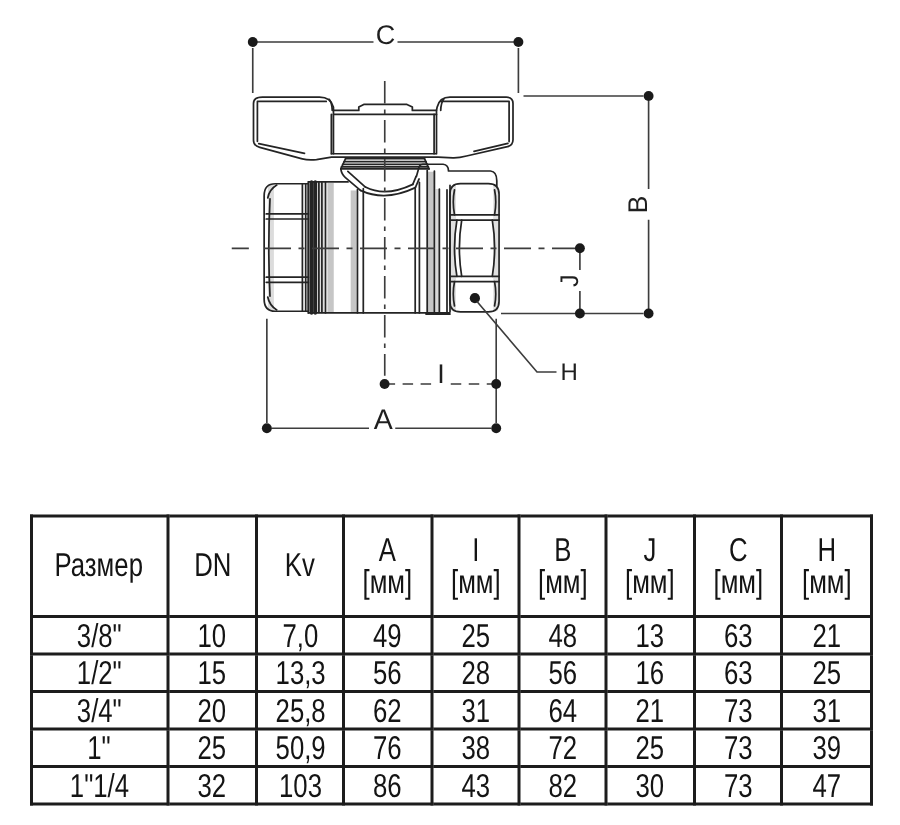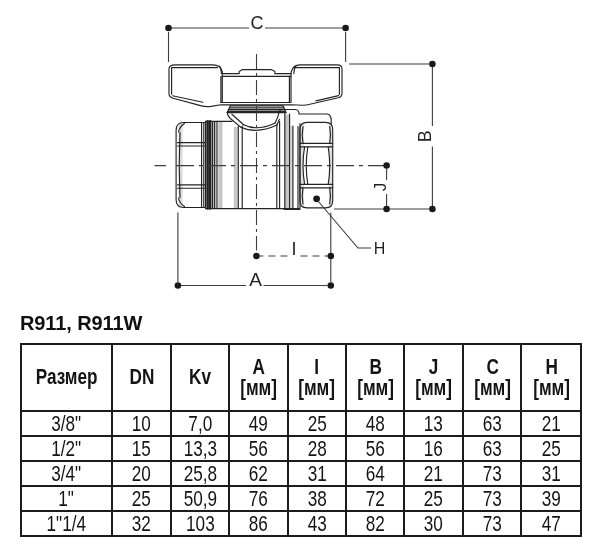--- a/index.html
+++ b/index.html
@@ -1,21 +1,21 @@
 <!DOCTYPE html>
 <html><head>
 <meta charset="utf-8">
 <style>
 html,body{margin:0;padding:0;background:#fff;}
 #page{position:relative;width:600px;height:550px;overflow:hidden;font-family:"Liberation Sans",sans-serif;background:#fff;}
 #draw{position:absolute;left:0;top:0;}
 .title{position:absolute;left:20px;top:313px;font-weight:bold;font-size:20px;color:#101010;white-space:nowrap;letter-spacing:-0.1px;line-height:20px;}
 table{position:absolute;left:19.5px;top:342.5px;border-collapse:collapse;table-layout:fixed;}
 td,th{border:2px solid #1c1c1c;text-align:center;vertical-align:middle;padding:0;color:#141414;overflow:hidden;}
-th{font-size:22px;font-weight:bold;}
+th{font-size:22px;font-weight:normal;}
 td{font-size:22px;font-weight:normal;line-height:23px;}
 th .sq,td .sq{display:inline-block;transform:scaleX(0.78);transform-origin:50% 50%;white-space:nowrap;}
 th .mm{font-size:22px;display:block;line-height:21px;}
 th .ln{display:block;line-height:20px;margin-top:4px;}
 </style>
 </head>
 <body>
 <div id="page">
 
 <svg id="draw" width="600" height="340" viewBox="0 0 600 340">
@@ -137,21 +137,20 @@
 <text x="385.5" y="187" transform="rotate(-90 385.5 187)" font-size="17">J</text>
 
 <text x="294" y="255">I</text>
 
 <text x="255.5" y="286" font-size="19">A</text>
 
 <text x="379.5" y="253.5" font-size="16">H</text>
 </g>
 </svg>
 
-<div class="title">R911, R911W</div>
 
 <table>
 <colgroup>
 <col style="width:91.5px">
         <col style="width:59px">
         <col style="width:58.2px">
         <col style="width:58.6px">
         <col style="width:58.5px">
         <col style="width:58.2px">
         <col style="width:58.5px">

